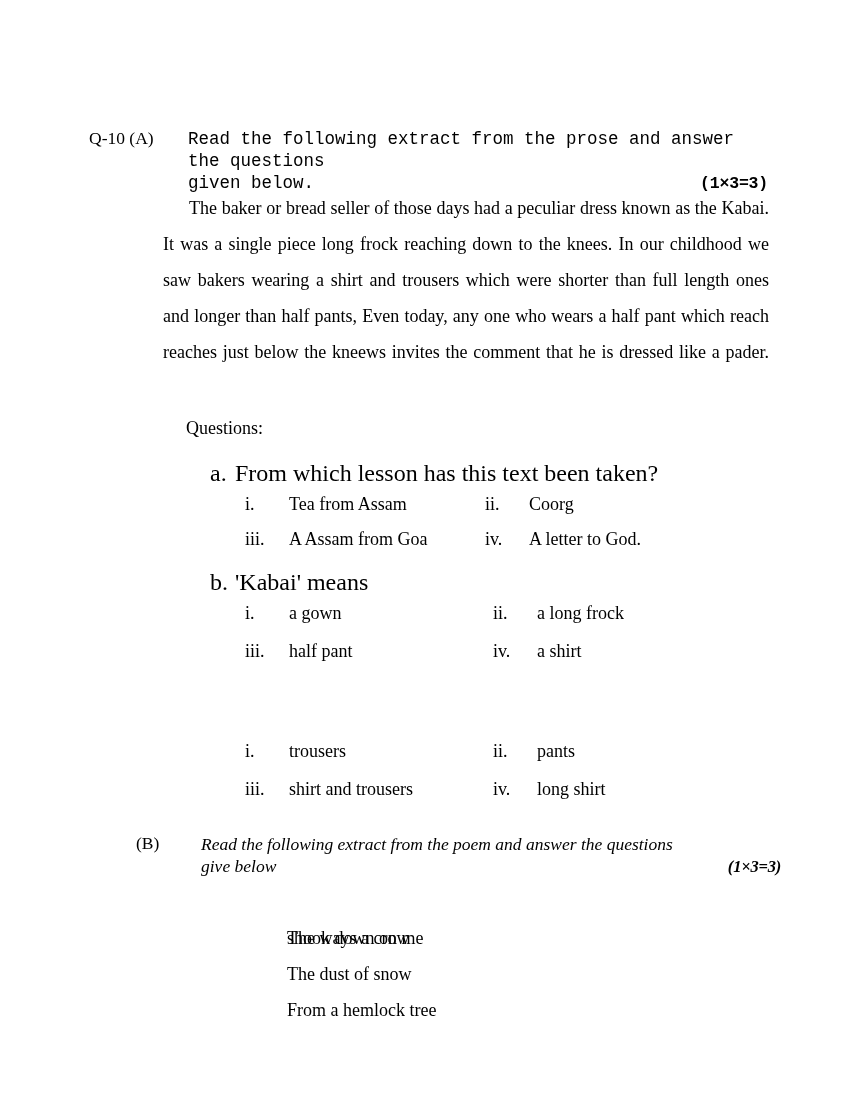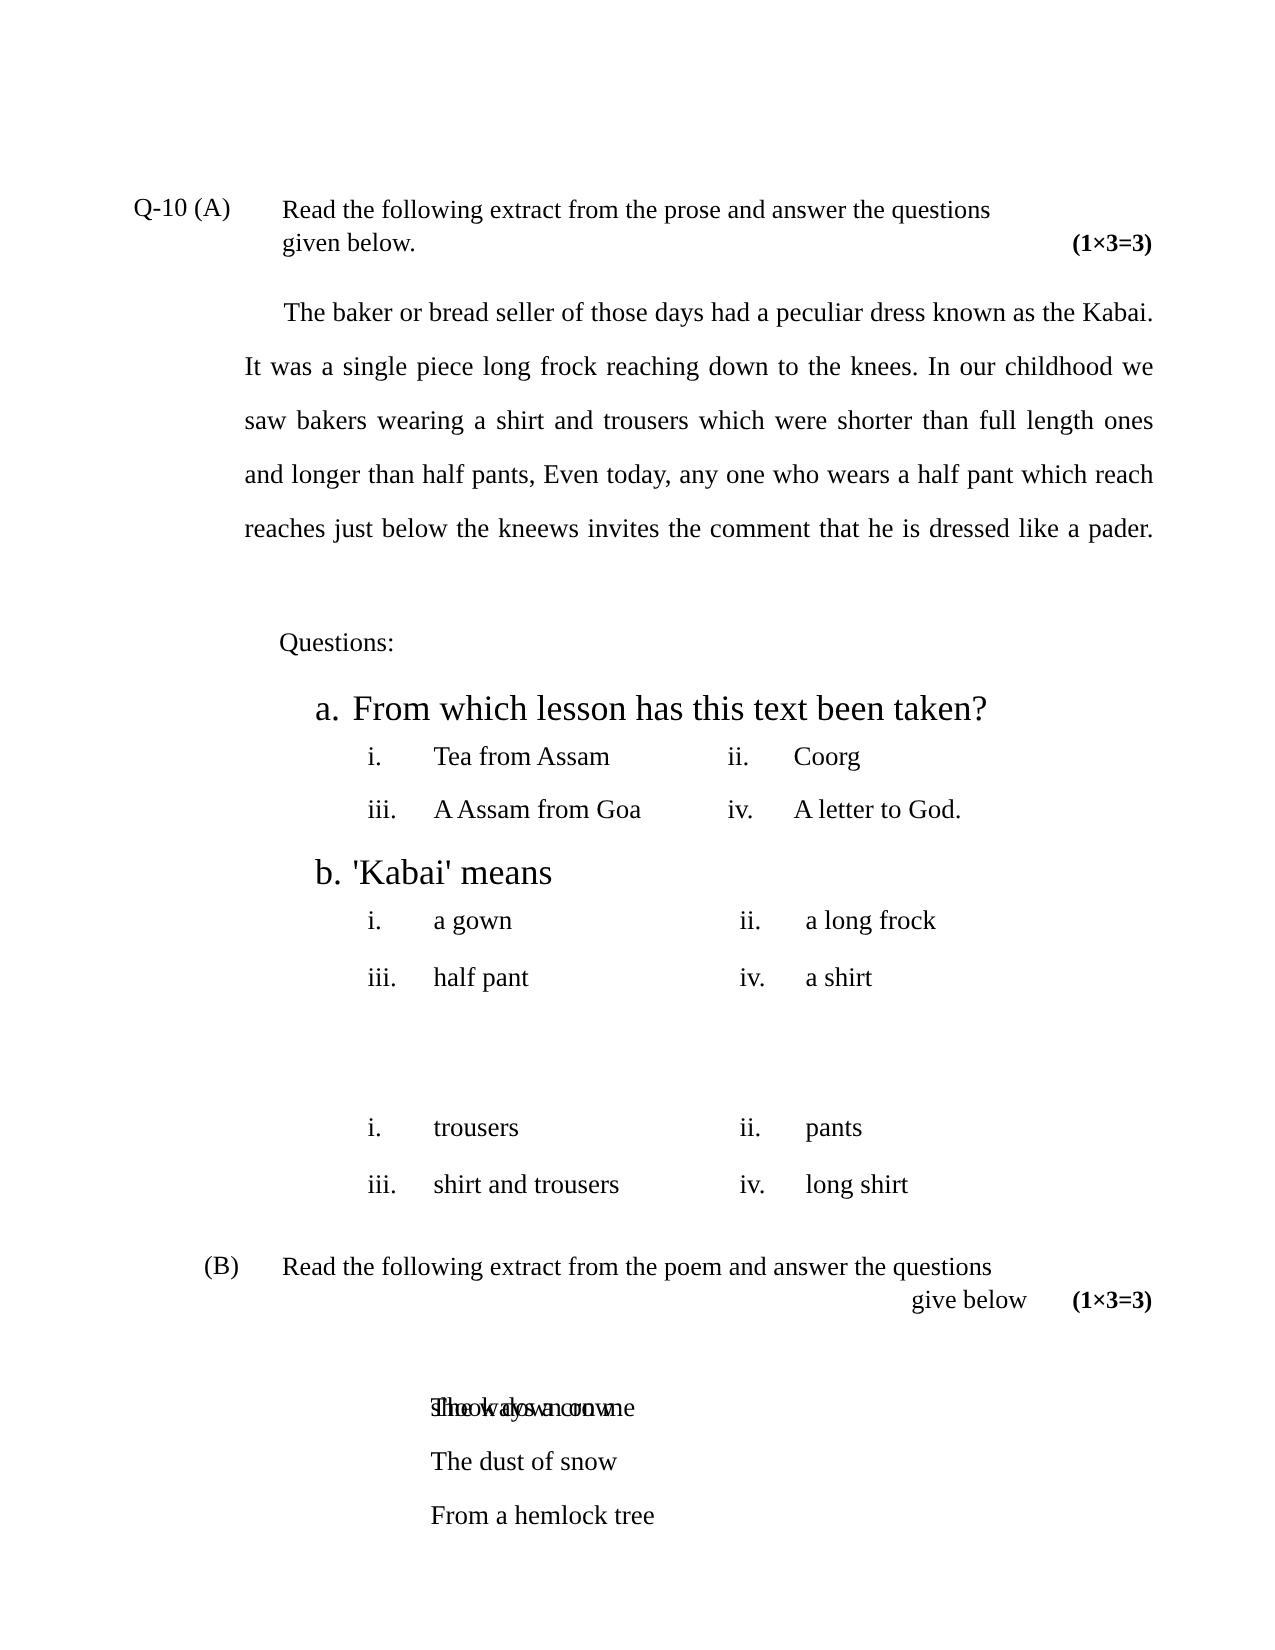--- a/index.html
+++ b/index.html
@@ -32,20 +32,21 @@
     font-size: 17.5px;
     white-space: pre;
   }
   .sec-a-head {
     position: absolute;
     left: 188px;
     top: 128px;
     width: 580px;
     font-size: 17.5px;
     line-height: 22px;
+    font-family: Liberation Mono, monospace;
   }
   .sec-a-head .line1 { display: block; }
   .sec-a-head .line2 {
     display: flex;
     justify-content: space-between;
     align-items: baseline;
   }
   .marks {
     font-weight: bold;
     font-size: 16.5px;
@@ -113,30 +114,31 @@
   
   .sec-b-letter {
     position: absolute;
     left: 136px;
     top: 833px;
     font-size: 17.5px;
     white-space: pre;
   }
   .sec-b-head {
     position: absolute;
-    left: 188px;
+    left: 201px;
     top: 833px;
     width: 580px;
     font-size: 17.5px;
     line-height: 22px;
+    font-style: italic;
   }
   .sec-b-head .line1 { display: block; }
   .sec-b-head .line2 {
     display: flex;
-    justify-content: flex-end;
+    justify-content: space-between;
     align-items: baseline;
     gap: 30px;
   }
 
   
   .poem-line {
     position: absolute;
     left: 287px;
     font-size: 18px;
     white-space: pre;

